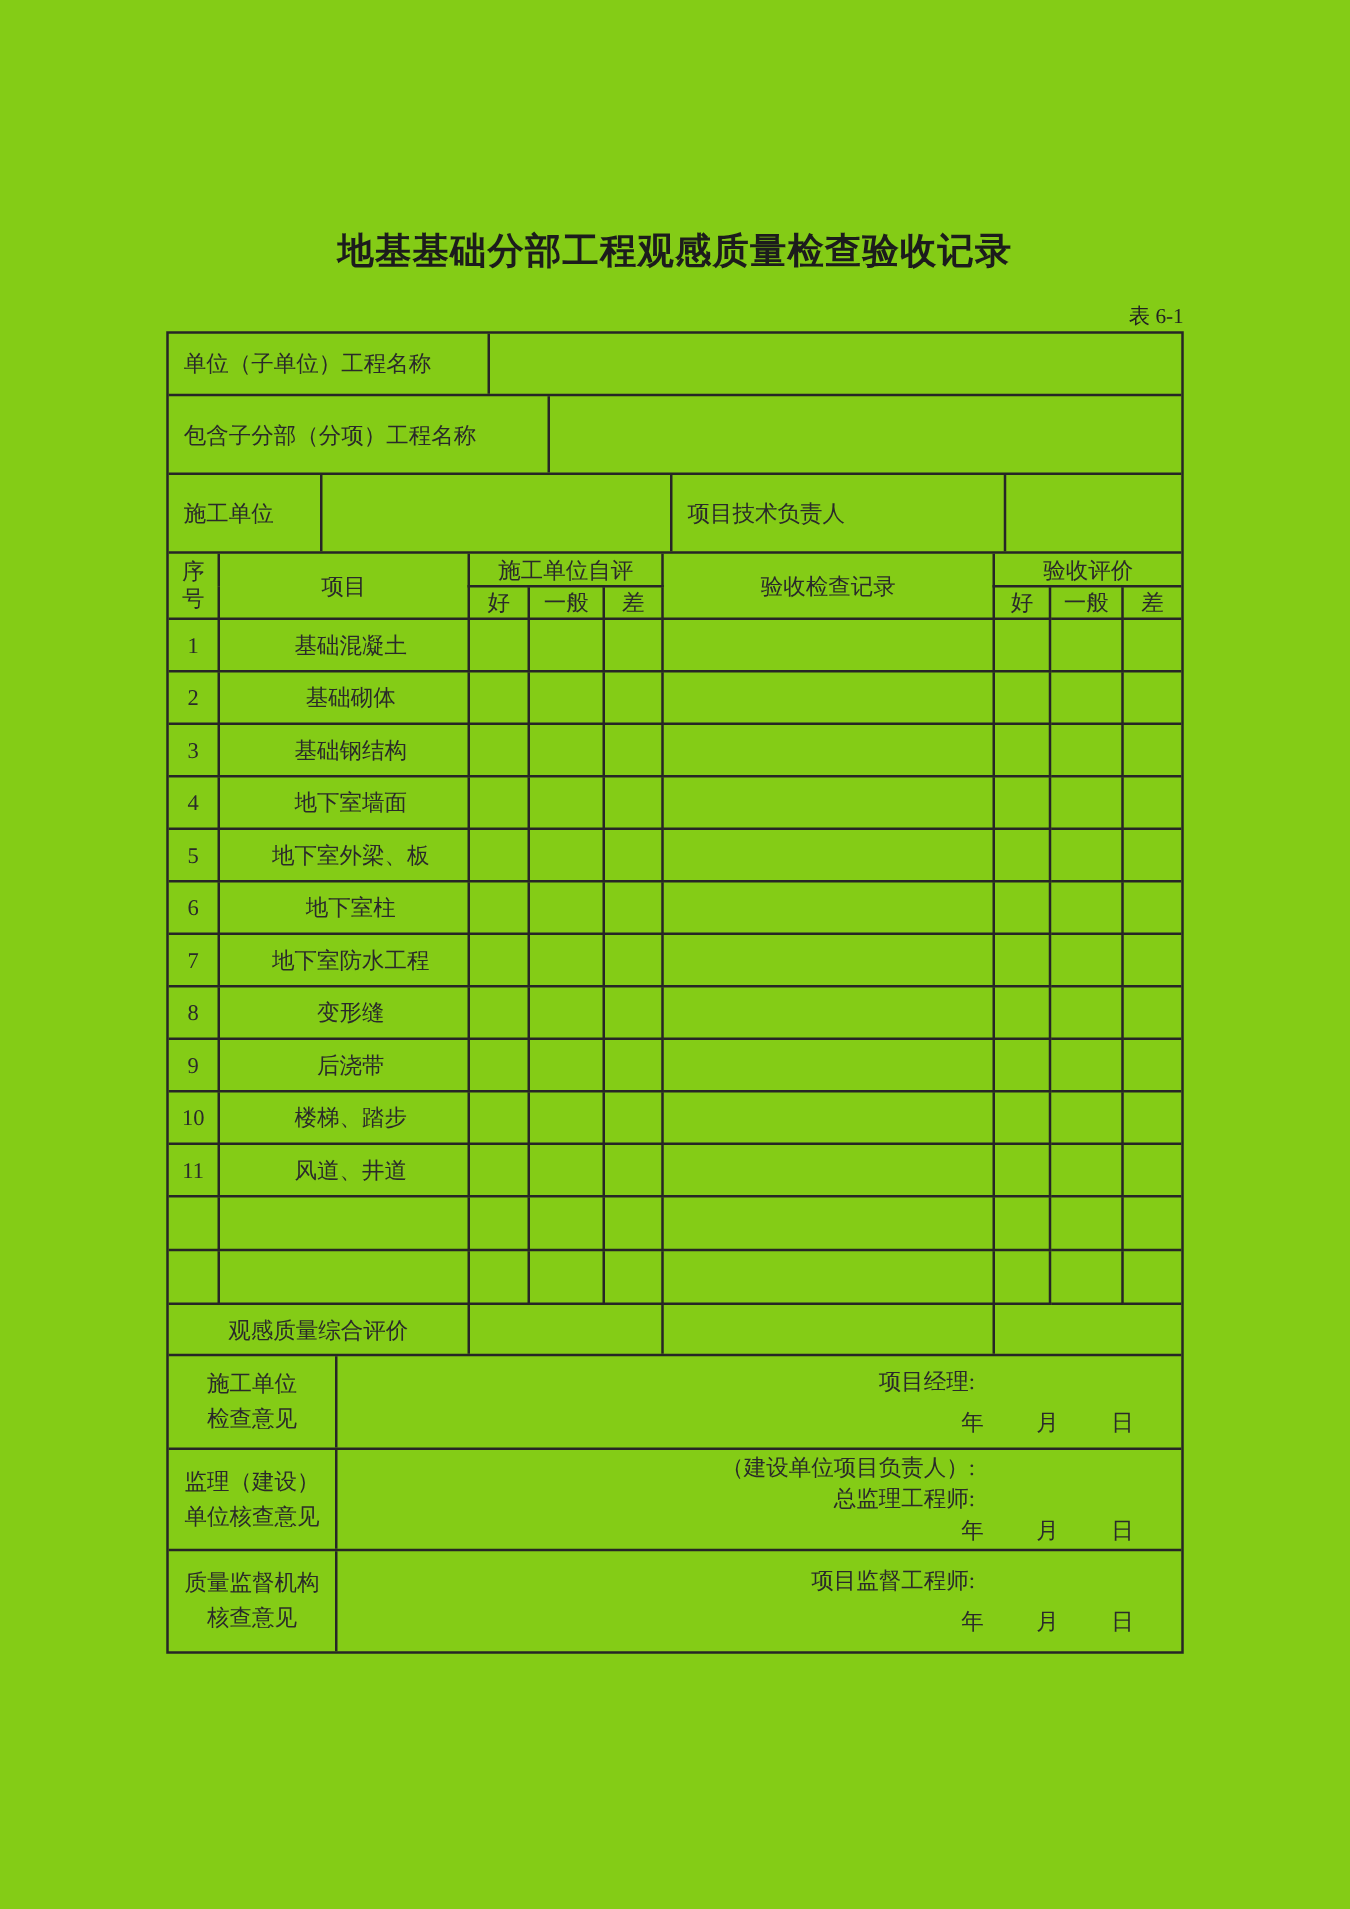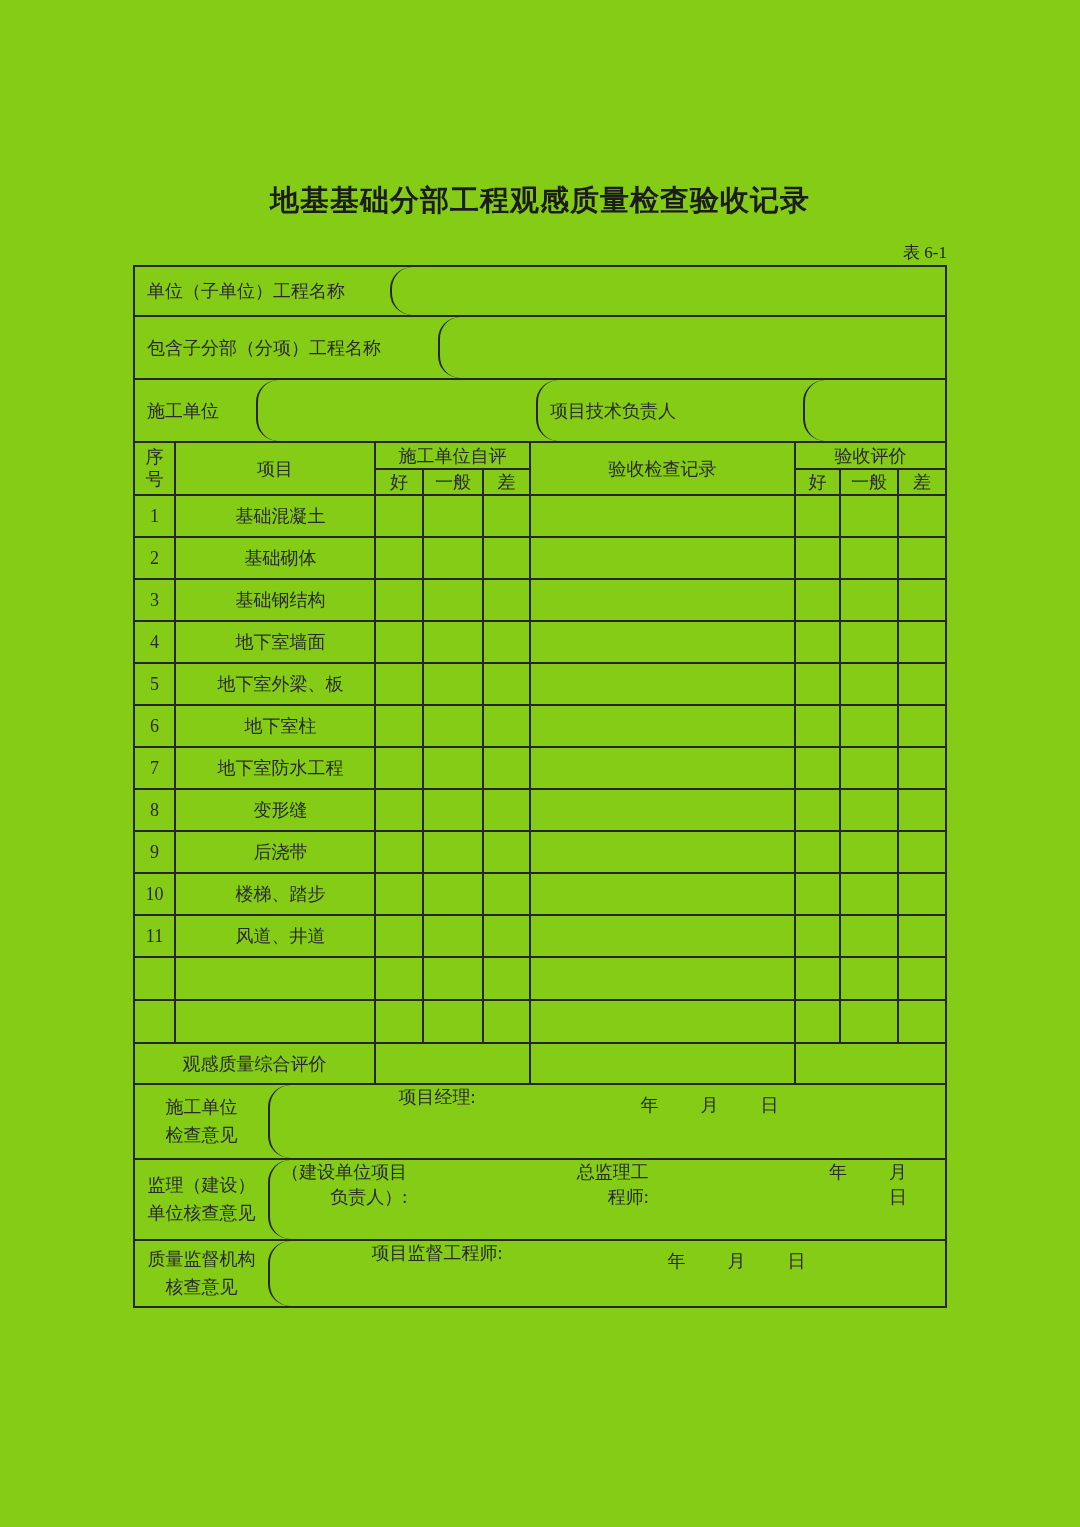--- a/index.html
+++ b/index.html
@@ -29,21 +29,20 @@
     border:2px solid #262626;
     background:transparent;
   }
 
   .band { display:flex; border-bottom:2px solid #262626; }
   .band:last-child { border-bottom:none; }
   .cell {
     display:flex; align-items:center;
     font-size:18px; color:#2a2a2a;
     overflow:hidden;
-    border-radius:22px;
   }
   .cell + .cell { border-left:2px solid #262626; }
   .pad { padding-left:12px; }
   .flex1 { flex:1; }
 
   .h50 { height:50px; }
   .h52 { height:63px; }
 
   table.items {
     width:100%;
@@ -66,21 +65,21 @@
   tbody tr.summary-row { height:40px; }
   td.name { text-align:left; padding-left:11px; }
 
   .f-label {
     width:133px;
     flex-direction:column; justify-content:center; align-items:center;
     line-height:1.55; text-align:center;
   }
   .f-content {
     flex:1;
-    flex-direction:row; justify-content:center; align-items:stretch;
+    flex-direction:column; justify-content:center; align-items:stretch;
   }
   .sign-line {
     text-align:right; padding-right:165px;
     font-size:18px; line-height:25px; color:#2a2a2a;
   }
   .date-line {
     text-align:right; padding-right:38px;
     font-size:18px; line-height:25px; margin-top:8px; color:#2a2a2a;
   }
   .date-line span + span { margin-left:42px; }
@@ -326,21 +325,21 @@
       </div>
       <div class="cell f-content">
         <div class="sign-line">（建设单位项目负责人）:</div>
         <div class="sign-line">总监理工程师:</div>
         <div class="date-line">
           <span>年</span><span>月</span><span>日</span>
         </div>
       </div>
     </div>
 
-    <div class="band" style="height:65px">
+    <div class="band" style="height:80px">
       <div class="cell f-label">
         <div>质量监督机构</div>
         <div>核查意见</div>
       </div>
       <div class="cell f-content">
         <div class="sign-line">项目监督工程师:</div>
         <div class="date-line">
           <span>年</span><span>月</span><span>日</span>
         </div>
       </div>

